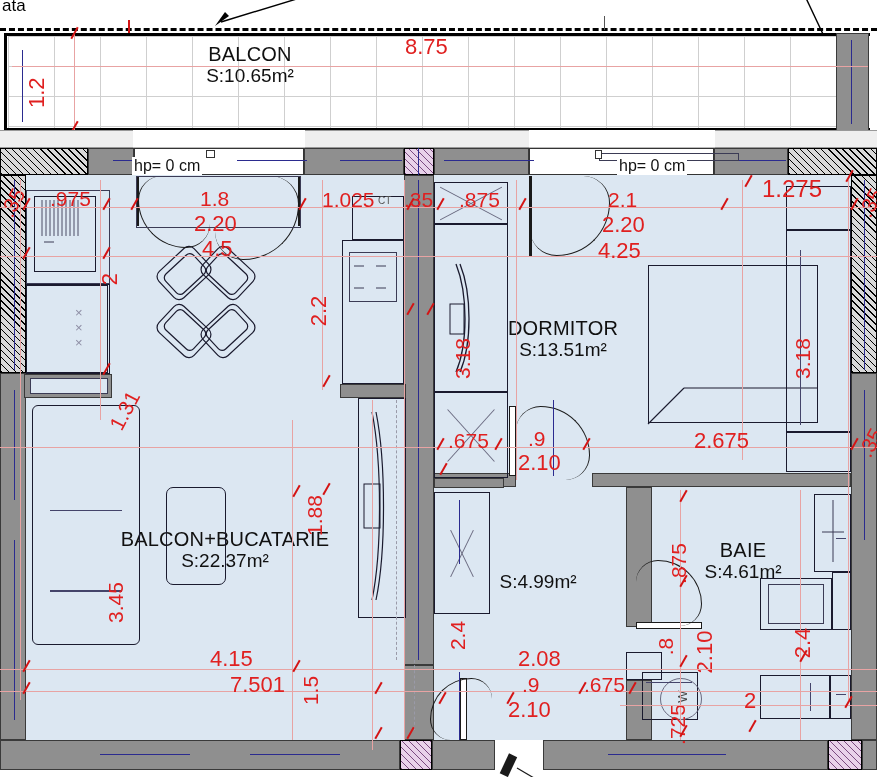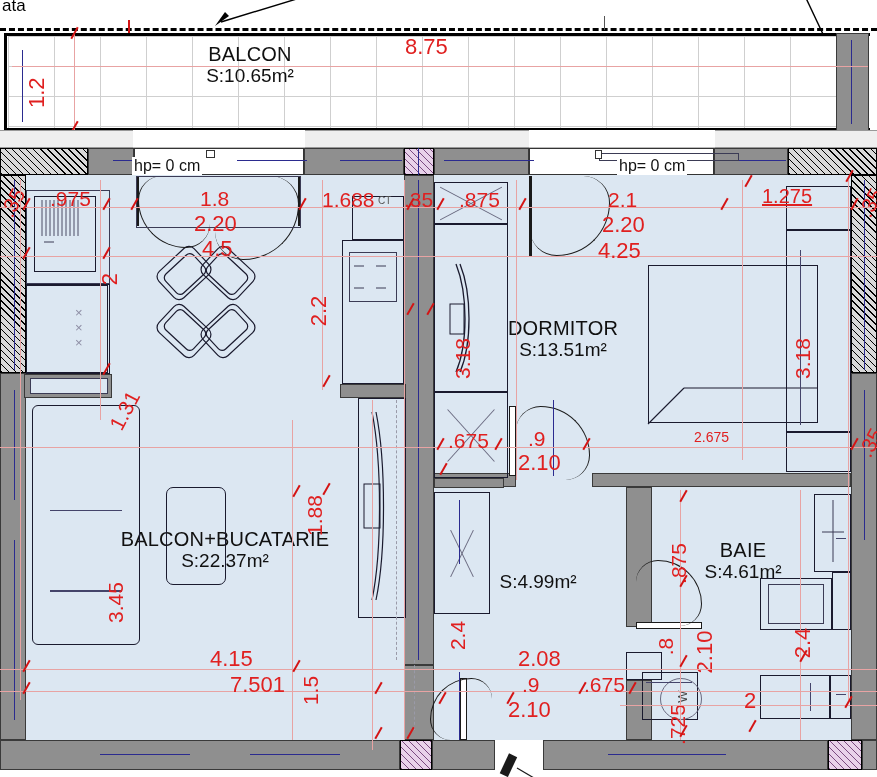--- a/index.html
+++ b/index.html
@@ -369,27 +369,27 @@
   <div class="tick" style="left:434px;top:203px;"></div>
   <div class="tick" style="left:516px;top:203px;"></div>
   <div class="tick" style="left:718px;top:203px;"></div>
   <div class="tick" style="left:848px;top:203px;"></div>
 
   <div class="abs dimtxt" style="left:-2px;top:192px;font-size:21px;transform:rotate(-62deg);">.35</div>
   <div class="abs dimtxt" style="left:50px;top:188px;font-size:21px;">.975</div>
   <div class="abs dimtxt" style="left:200px;top:188px;font-size:21px;">1.8</div>
   <div class="abs dimtxt" style="left:194px;top:213px;font-size:22px;">2.20</div>
   <div class="abs dimtxt" style="left:202px;top:238px;font-size:22px;">4.5</div>
-  <div class="abs dimtxt" style="left:322px;top:189px;font-size:21px;">1.688</div>
+  <div class="abs dimtxt" style="left:322px;top:189px;font-size:21px;">1.025</div>
   <div class="abs ct" style="left:378px;top:195px;">CT</div>
   <div class="abs dimtxt" style="left:404px;top:189px;font-size:21px;">.35</div>
   <div class="abs dimtxt" style="left:459px;top:189px;font-size:21px;">.875</div>
   <div class="abs dimtxt" style="left:608px;top:189px;font-size:21px;">2.1</div>
   <div class="abs dimtxt" style="left:602px;top:214px;font-size:22px;">2.20</div>
-  <div class="abs dimtxt" style="left:762px;top:186px;font-size:20px;text-decoration:underline;">1.275</div>
+  <div class="abs dimtxt" style="left:762px;top:177px;font-size:24px;">1.275</div>
   <div class="abs dimtxt" style="left:856px;top:192px;font-size:21px;transform:rotate(-62deg);">.35</div>
 
   <div class="abs dimline" style="left:0px;top:256px;width:877px;"></div>
   <div class="tick" style="left:20px;top:252px;"></div>
   <div class="tick" style="left:100px;top:252px;"></div>
   <div class="abs dimtxt" style="left:104px;top:268px;font-size:22px;transform:rotate(-90deg);">2</div>
   <div class="abs dimtxt" style="left:598px;top:240px;font-size:22px;">4.25</div>
   <div class="abs dimline-v" style="left:322px;top:180px;height:210px;"></div>
   <div class="abs dimtxt" style="left:304px;top:300px;font-size:22px;transform:rotate(-90deg);">2.2</div>
 
@@ -409,21 +409,21 @@
   <div class="abs dimtxt" style="left:782px;top:348px;font-size:21px;transform:rotate(-90deg);">3.18</div>
 
   <div class="abs dimline" style="left:0px;top:447px;width:877px;"></div>
   <div class="tick" style="left:434px;top:443px;"></div>
   <div class="tick" style="left:492px;top:443px;"></div>
   <div class="tick" style="left:580px;top:443px;"></div>
   <div class="tick" style="left:848px;top:443px;"></div>
   <div class="abs dimtxt" style="left:448px;top:430px;font-size:21px;">.675</div>
   <div class="abs dimtxt" style="left:528px;top:428px;font-size:21px;">.9</div>
   <div class="abs dimtxt" style="left:518px;top:452px;font-size:22px;">2.10</div>
-  <div class="abs dimtxt" style="left:694px;top:430px;font-size:14px;">2.675</div>
+  <div class="abs dimtxt" style="left:694px;top:430px;font-size:22px;">2.675</div>
   <div class="abs dimtxt" style="left:856px;top:432px;font-size:21px;transform:rotate(-62deg);">.35</div>
 
   <div class="abs dimtxt" style="left:294px;top:505px;font-size:21px;transform:rotate(-90deg);">1.88</div>
   <div class="abs dimtxt" style="left:95px;top:592px;font-size:21px;transform:rotate(-90deg);">3.45</div>
   <div class="abs dimtxt" style="left:443px;top:625px;font-size:21px;transform:rotate(-90deg);">2.4</div>
   <div class="abs dimtxt" style="left:658px;top:553px;font-size:21px;transform:rotate(-90deg);">.875</div>
   <div class="abs dimtxt" style="left:657px;top:636px;font-size:21px;transform:rotate(-90deg);">.8</div>
   <div class="abs dimtxt" style="left:684px;top:641px;font-size:22px;transform:rotate(-90deg);">2.10</div>
   <div class="abs dimtxt" style="left:788px;top:632px;font-size:22px;transform:rotate(-90deg);">2.4</div>
   <div class="abs dimtxt" style="left:657px;top:714px;font-size:21px;transform:rotate(-90deg);">.725</div>

